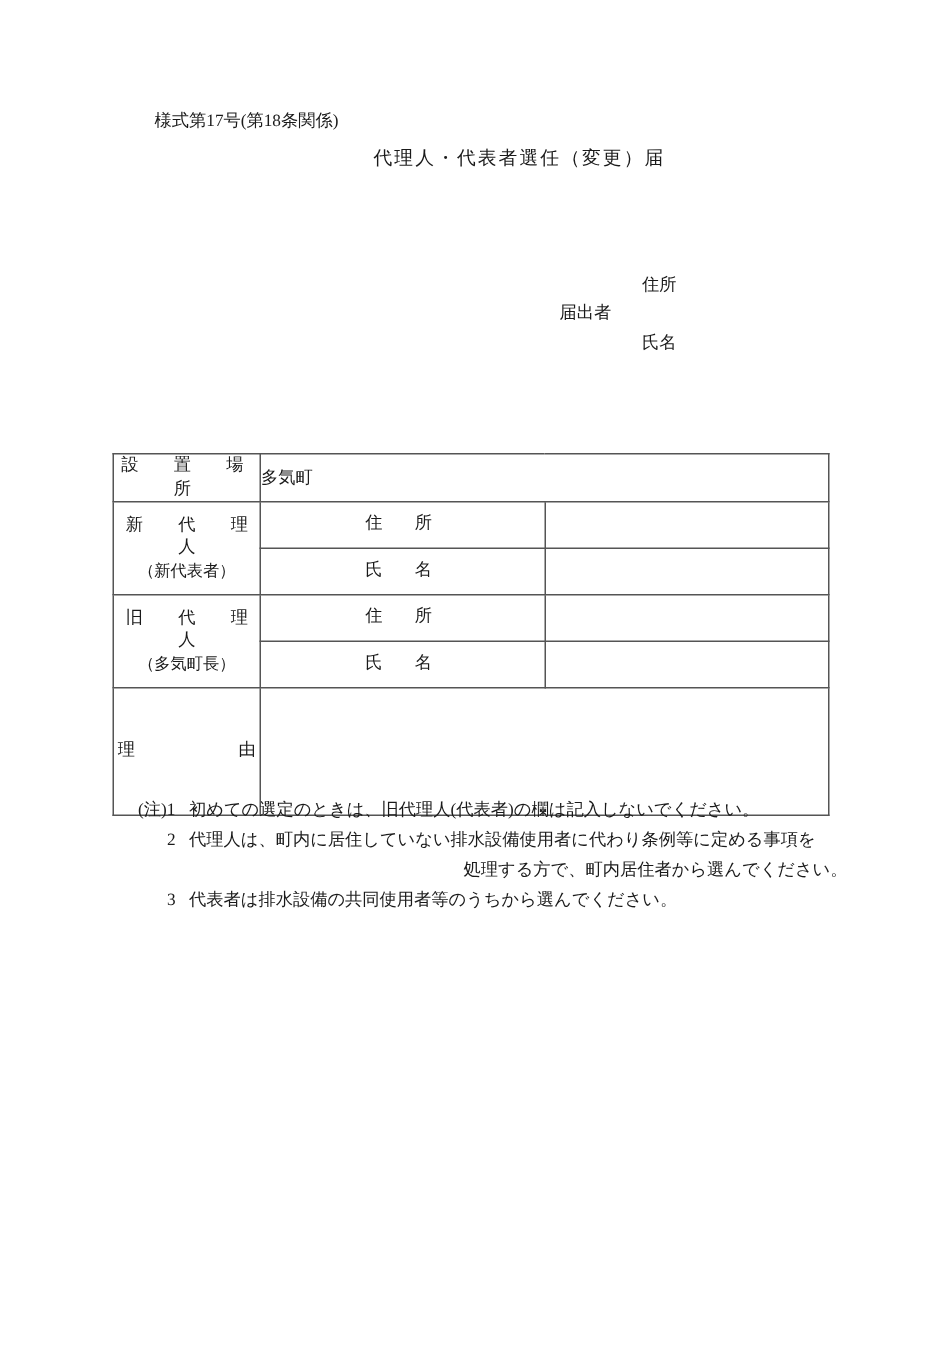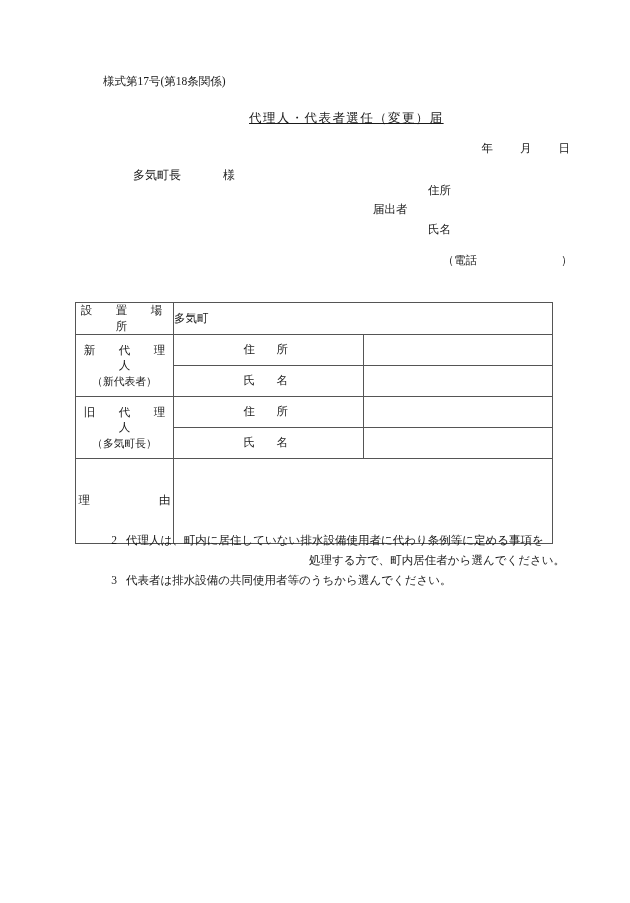--- a/index.html
+++ b/index.html
@@ -31,24 +31,23 @@
   }
 
   
   .form-no {
     left: 75px;
     top: 76px;
     font-size: 11.5px;
   }
   .doc-title {
     left: 221px;
-    top: 112px;
+    top: 99px;
     font-size: 12.5px;
     letter-spacing: 1.4px;
-    text-decoration: underline;
   }
   .date-line {
     left: 438px;
     top: 131px;
     font-size: 11.5px;
     letter-spacing: 1px;
   }
   .date-line .gap {
     display: inline-block;
     width: 26px;
@@ -178,34 +177,25 @@
 </style>
 </head>
 <body>
 
 <div class="page">
 
   <div class="abs form-no">様式第17号(第18条関係)</div>
 
   <div class="abs doc-title">代理人・代表者選任（変更）届</div>
 
-  <div class="abs date-line">
-    <span>年</span><span class="gap"></span><span>月</span><span class="gap"></span><span>日</span>
-  </div>
-
-  <div class="abs addressee">
-    <span>多気町長</span><span class="sama-gap"></span><span>様</span>
-  </div>
+
 
   <div class="abs submitter-address">住所</div>
   <div class="abs submitter-label">届出者</div>
   <div class="abs submitter-name">氏名</div>
-  <div class="abs submitter-tel">
-    <span>（電話</span><span class="tel-gap"></span><span>）</span>
-  </div>
 
 
   <table class="form-table">
     <tbody>
       <tr class="row-place">
         <td class="cell-label spread col-main">設　置　場　所</td>
         <td class="cell-value" colspan="2">多気町</td>
       </tr>
 
       <tr class="row-sub">
@@ -235,20 +225,24 @@
       </tr>
 
       <tr class="row-reason">
         <td class="cell-label col-main">理　　　　　　由</td>
         <td class="cell-value" colspan="2"></td>
       </tr>
     </tbody>
   </table>
 
   <div class="notes">
+    <div class="note-row">
+      <span class="note-marker first">(注)1</span>
+      <span class="note-text">初めての選定のときは、旧代理人(代表者)の欄は記入しないでください。</span>
+    </div>
     <div class="note-row">
       <span class="note-marker rest">2</span>
       <span class="note-text">代理人は、町内に居住していない排水設備使用者に代わり条例等に定める事項を</span>
     </div>
     <div class="note-cont">処理する方で、町内居住者から選んでください。</div>
     <div class="note-row">
       <span class="note-marker rest">3</span>
       <span class="note-text">代表者は排水設備の共同使用者等のうちから選んでください。</span>
     </div>
   </div>

